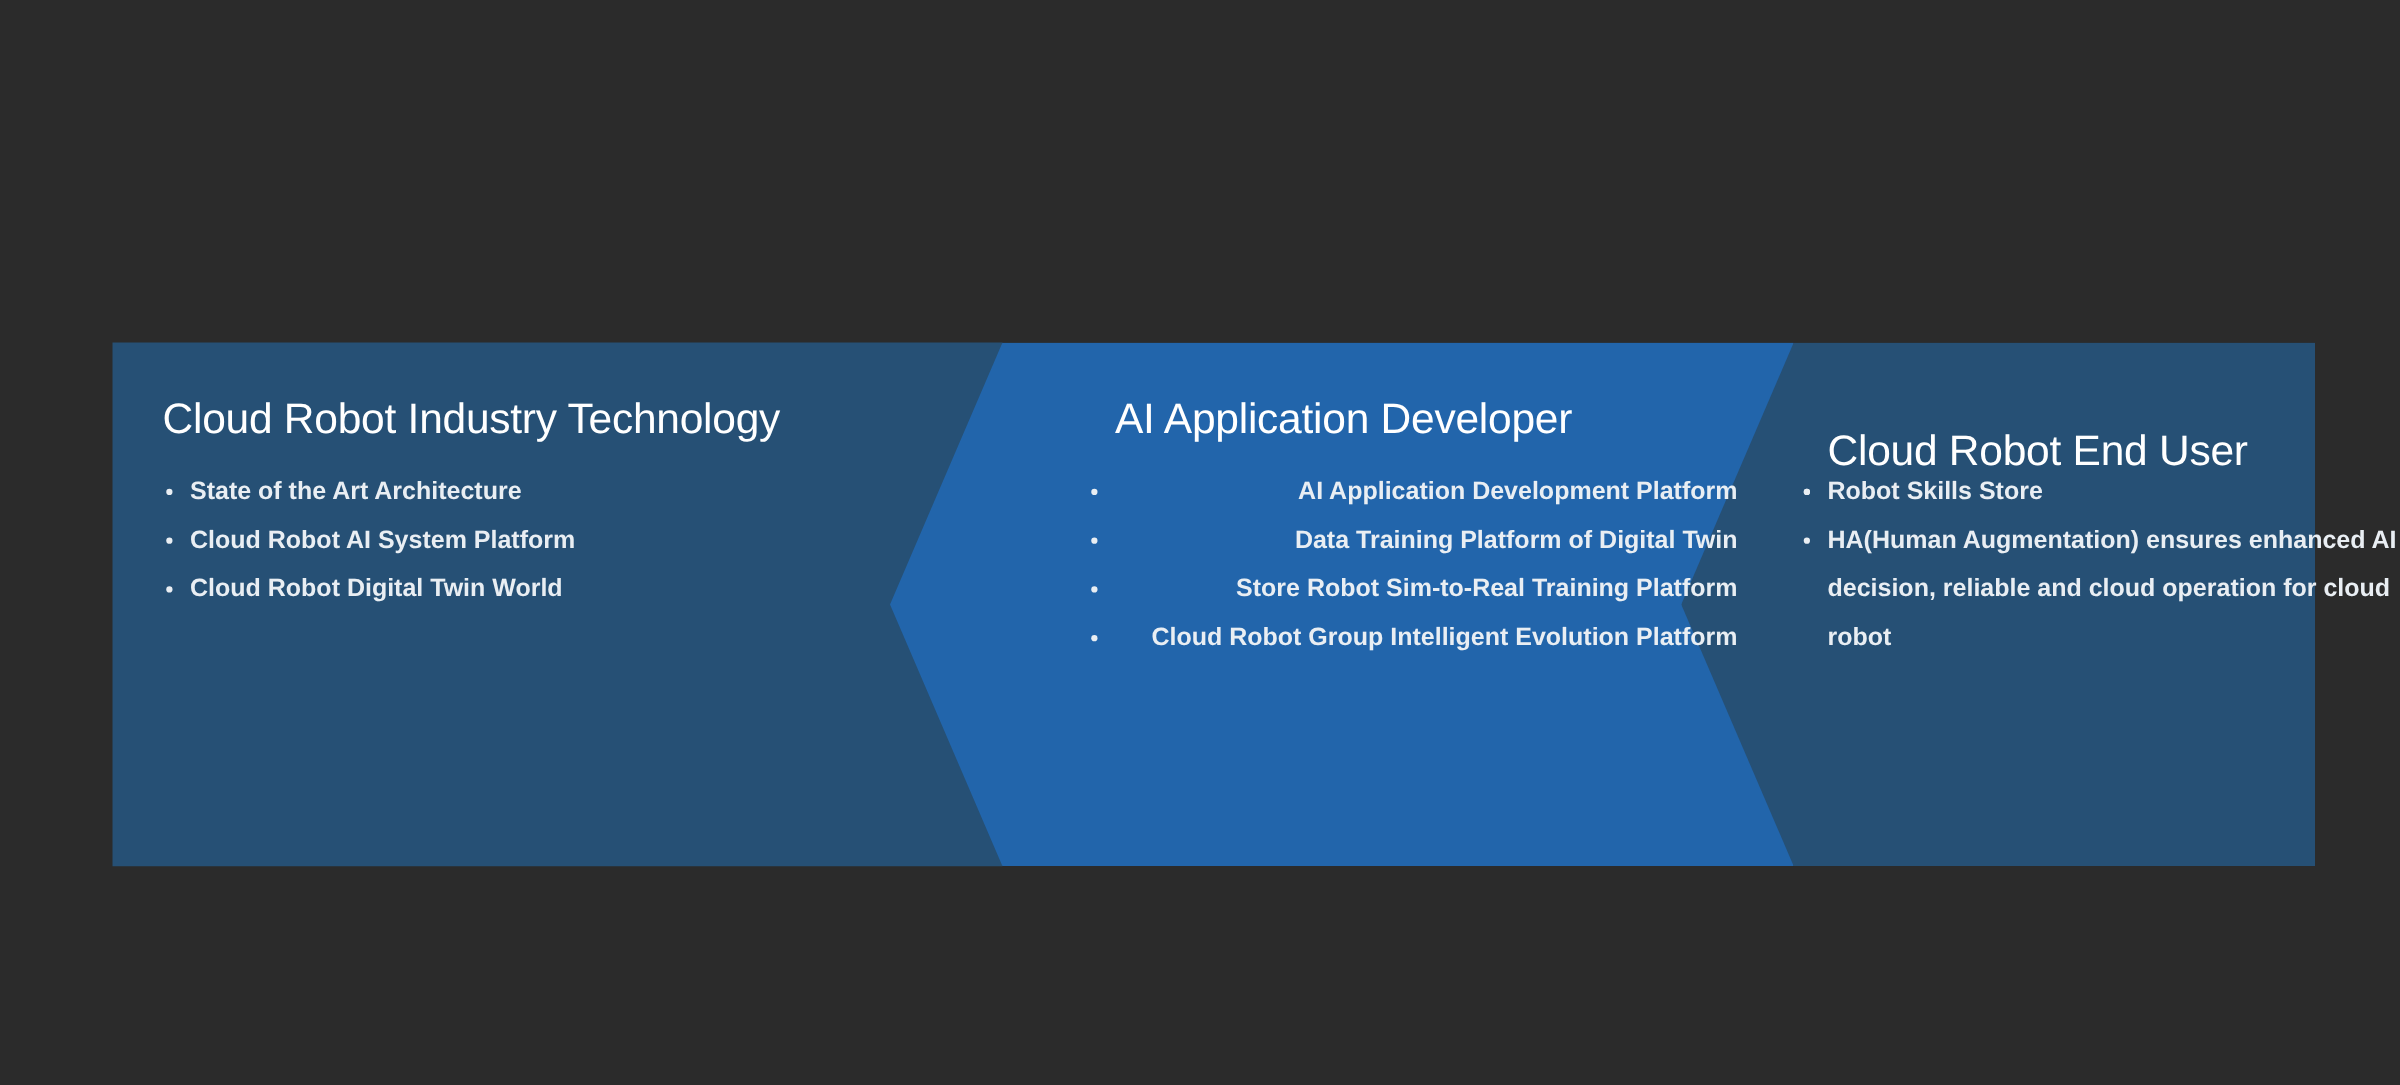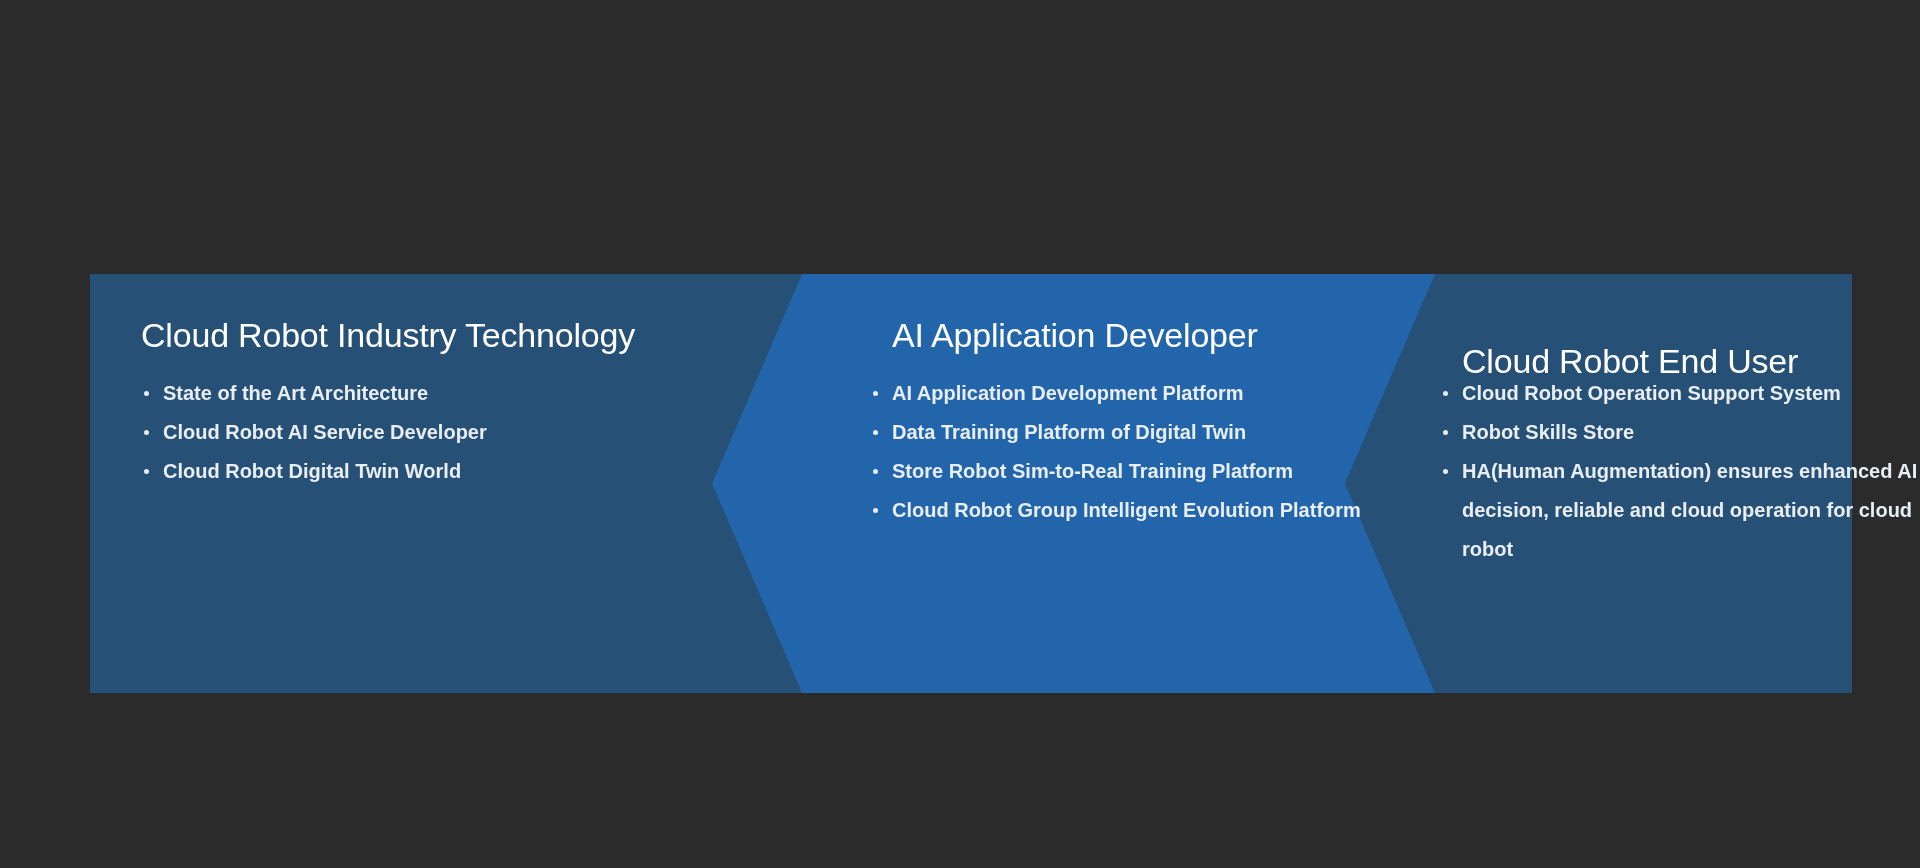--- a/index.html
+++ b/index.html
@@ -61,22 +61,22 @@
   }
 
   
   .panel {
     position: absolute;
     top: 0;
     height: 100%;
     box-sizing: border-box;
   }
 
-  #panel-1 { left: 0px;    width: 700px; padding: 0 10px 0 40px; margin-left: 11px; }
-  #panel-2 { left: 700px;  width: 560px; padding: 0 10px 0 0px;  }
+  #panel-1 { left: 0px;    width: 700px; padding: 0 10px 0 40px; }
+  #panel-2 { left: 700px;  width: 560px; padding: 0 10px 0 0px; text-align: right;  }
   #panel-3 { left: 1262px; width: 500px; padding: 0 10px 0 0px;  }
 
   .panel-title {
     position: absolute;
     top: 42px;
     color: #ffffff;
     font-size: 34px;
     font-weight: 400;
     letter-spacing: -0.2px;
     white-space: nowrap;
@@ -128,21 +128,21 @@
 
     <div class="panel" id="panel-1">
       <div class="panel-title">Cloud Robot Industry Technology</div>
       <ul class="bullet-list">
         <li class="bullet-item">
           <span class="bullet-dot"></span>
           <span>State of the Art Architecture</span>
         </li>
         <li class="bullet-item">
           <span class="bullet-dot"></span>
-          <span>Cloud Robot AI Service Developer</span>
+          <span>Cloud Robot AI System Platform</span>
         </li>
         <li class="bullet-item">
           <span class="bullet-dot"></span>
           <span>Cloud Robot Digital Twin World</span>
         </li>
       </ul>
     </div>
 
     <div class="panel" id="panel-2">
       <div class="panel-title">AI Application Developer</div>
@@ -164,21 +164,20 @@
           <span>Cloud Robot Group Intelligent Evolution Platform</span>
         </li>
       </ul>
     </div>
 
     <div class="panel" id="panel-3">
       <div class="panel-title">Cloud Robot End User</div>
       <ul class="bullet-list">
         <li class="bullet-item">
           <span class="bullet-dot"></span>
-          <span>Cloud Robot Operation Support System</span>
         </li>
         <li class="bullet-item">
           <span class="bullet-dot"></span>
           <span>Robot Skills Store</span>
         </li>
         <li class="bullet-item">
           <span class="bullet-dot"></span>
           <span>HA(Human Augmentation) ensures enhanced AI decision, reliable and cloud operation for cloud robot</span>
         </li>
       </ul>

